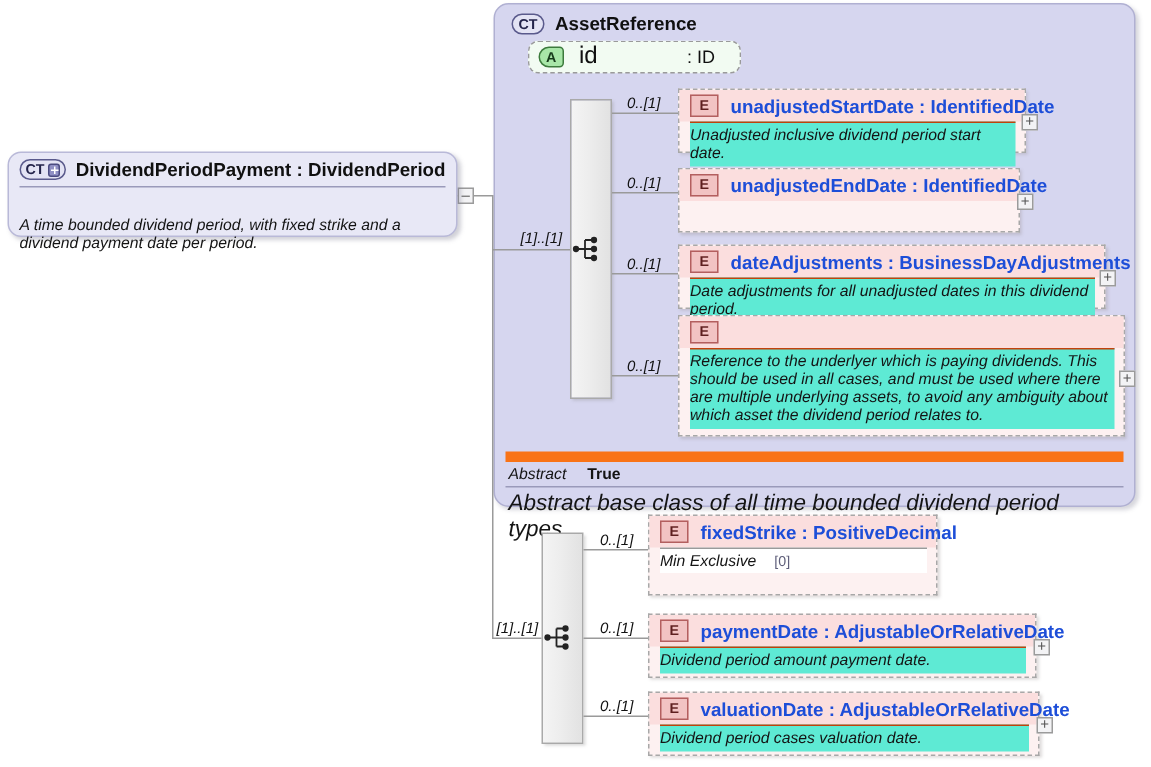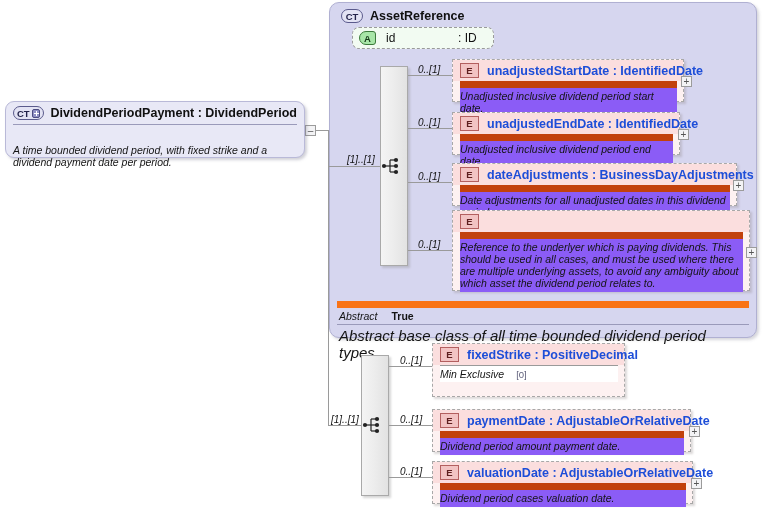--- a/index.html
+++ b/index.html
@@ -211,21 +211,21 @@
     height: 14px;
     background: #a8e6a8;
     border: 1px solid #3c7a3c;
     border-radius: 7px 3px 3px 7px;
     font-size: 9.5px;
     font-weight: bold;
     color: #16391a;
     box-sizing: border-box;
   }
   .attr-name {
-    font-size: 12px;
+    font-size: 16px;
     color: #101010;
     min-width: 62px;
   }
   .attr-type {
     font-size: 12px;
     color: #101010;
   }
 
   
   .el-box {
@@ -256,23 +256,23 @@
     box-sizing: border-box;
     flex: none;
   }
   .el-title {
     font-weight: bold;
     font-size: 12.5px;
     color: #1d4ed8;
     white-space: nowrap;
   }
   .el-body {
-    background: #8b5cf6;
+    background: #5eead4;
     margin: 0 6px 0 7px;
-    border-top: 7px solid #c2410c;
+    border-top: 1px solid #c2410c;
     padding: 2px 0 3px 0;
     font-style: italic;
     font-size: 10.5px;
     line-height: 12px;
     color: #141414;
   }
   .el-facet {
     background: #ffffff;
     margin: 0 6px 0 7px;
     border-top: 1px solid #9a9a9a;
@@ -364,21 +364,20 @@
     <div class="el-body">Unadjusted inclusive dividend period start date.</div>
   </div>
   <div class="toggle-box plus" style="left:681px; top:76px;"></div>
 
   <span class="card" style="left:418px; top:117px;">0..[1]</span>
   <div class="el-box" style="left:452px; top:112px; width:228px; height:43px;">
     <div class="el-head">
       <span class="badge-e">E</span>
       <span class="el-title">unadjustedEndDate : IdentifiedDate</span>
     </div>
-    <div class="el-body">Unadjusted inclusive dividend period end date.</div>
   </div>
   <div class="toggle-box plus" style="left:678px; top:129px;"></div>
 
   <span class="card" style="left:418px; top:171px;">0..[1]</span>
   <div class="el-box" style="left:452px; top:163px; width:285px; height:43px;">
     <div class="el-head">
       <span class="badge-e">E</span>
       <span class="el-title">dateAdjustments : BusinessDayAdjustments</span>
     </div>
     <div class="el-body">Date adjustments for all unadjusted dates in this dividend period.</div>

